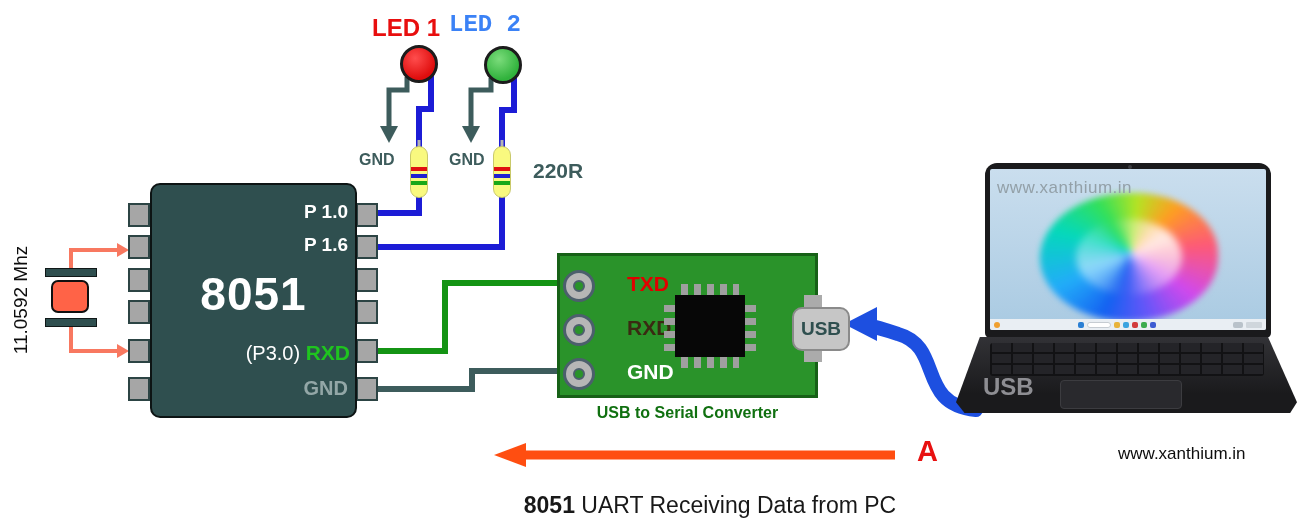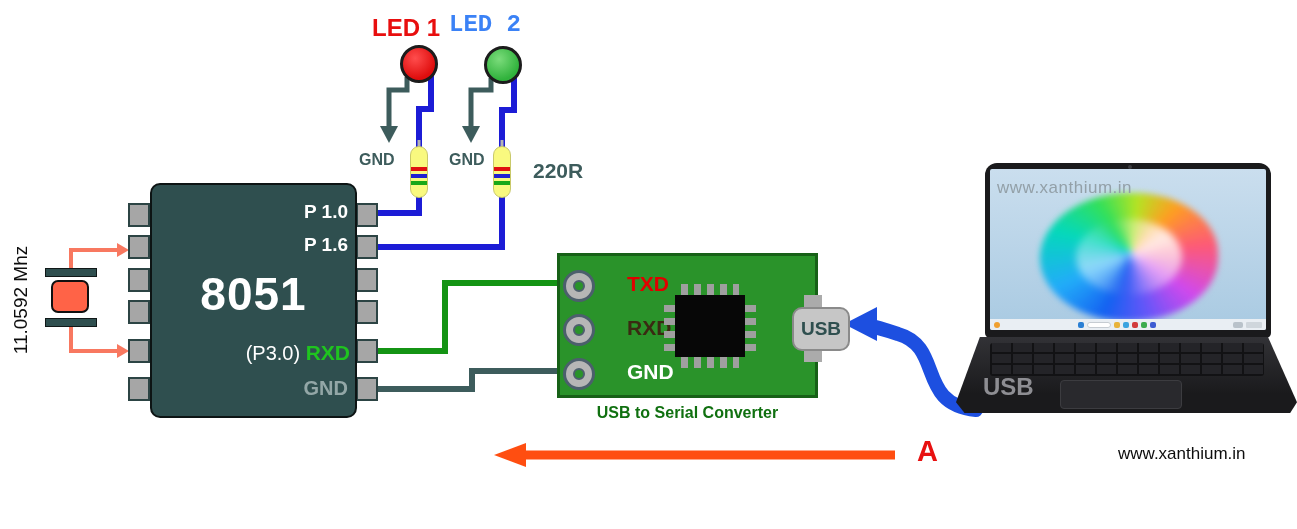--- a/index.html
+++ b/index.html
@@ -214,15 +214,16 @@
       <span class="tb-clock"></span>
     </div>
   </div>
   <div class="lt-base">
     <div class="lt-kbd"></div>
     <div class="lt-touchpad"></div>
     <div class="lt-usb">USB</div>
   </div>
 
   <div class="flow-label">A</div>
+  <div class="fig-caption"><b>8051</b><span> UART Receiving Data from PC</span></div>
   <div class="site">www.xanthium.in</div>
 
 </div>
 
 </body></html>

